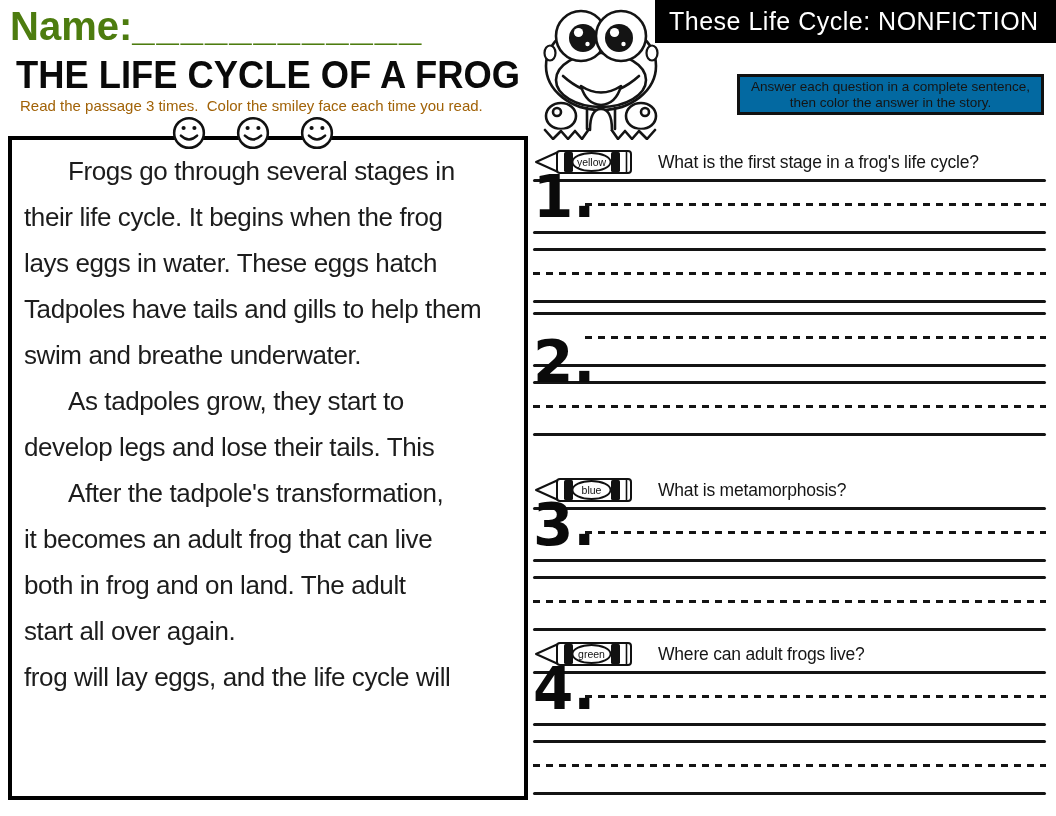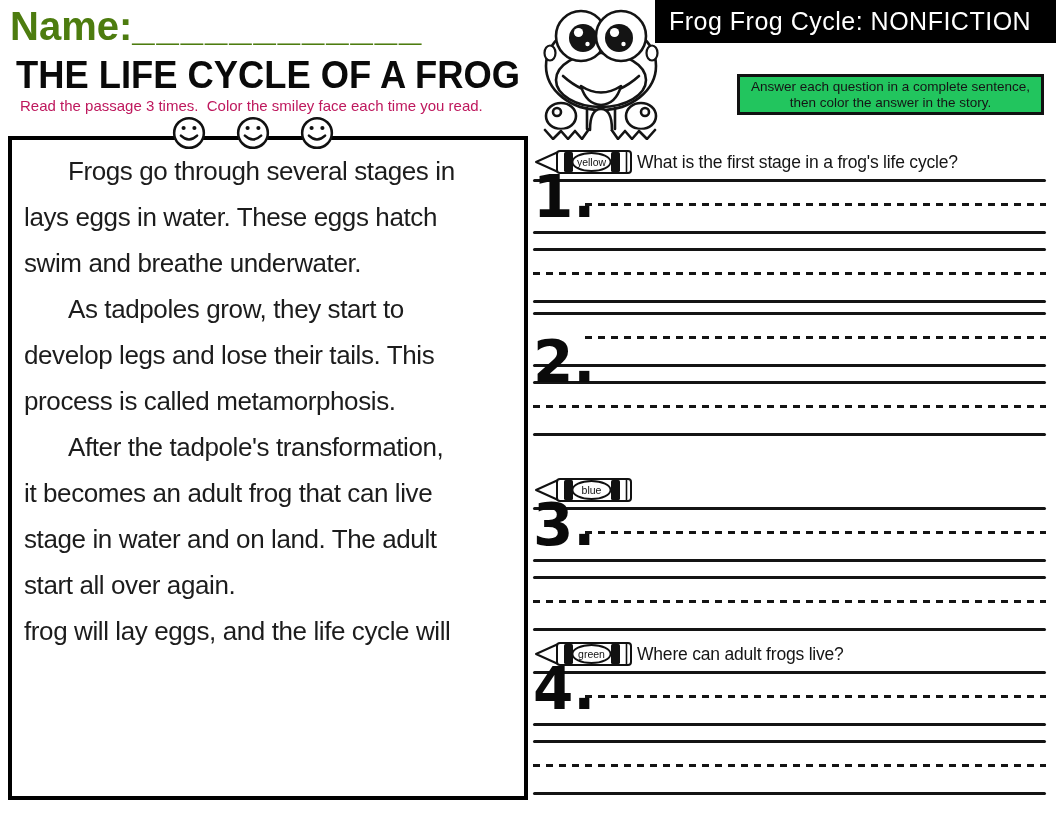--- a/index.html
+++ b/index.html
@@ -15,21 +15,21 @@
   
   .name-row {
     position:absolute; left:10px; top:4px;
     font-size:40px; font-weight:900; letter-spacing:0;
     white-space:nowrap; color:#4d7c0f;
   }
   .name-blank { letter-spacing:2px; }
   .title-svg { position:absolute; left:14px; top:54px; }
   .subtitle {
     position:absolute; left:20px; top:97px; width:510px;
-    font-size:15px; white-space:pre; color:#be185d;
+    font-size:15px; white-space:pre; color:#a16207;
   }
 
   
   .passage-box {
     position:absolute; left:8px; top:136px; width:520px; height:664px;
     border:4px solid #000; background:#fff;
     padding:8px 0 12px 12px; z-index:1;
   }
   .p-line {
     font-size:26px; line-height:46px; letter-spacing:-0.4px;
@@ -45,29 +45,29 @@
   
   .frog-wrap { position:absolute; left:537px; top:2px; z-index:2; }
 
   .banner {
     position:absolute; left:655px; top:0; width:401px; height:43px;
     background:#000; color:#fff; display:flex; align-items:center;
     padding-left:14px; font-size:25px; letter-spacing:0.5px; white-space:nowrap;
   }
   .answer-box {
     position:absolute; left:737px; top:74px; width:307px; height:41px;
-    border:3px solid #111; background:#22c55e;
+    border:3px solid #111; background:#0369a1;
     display:flex; flex-direction:column; justify-content:center; align-items:center;
     font-size:13.5px; line-height:16px; color:#151515; text-align:center;
   }
 
   
   .q-block { position:absolute; left:533px; width:513px; height:160px; }
   .q-head { display:flex; align-items:center; height:32px; }
-  .q-text { font-size:17.5px; letter-spacing:-0.2px; white-space:nowrap; color:#151515; }
+  .q-text { font-size:17.5px; letter-spacing:-0.2px; white-space:nowrap; color:#151515;margin-left:21px; }
   .q-lines { position:relative; margin-top:1px; }
   .ln { width:100%; }
   .ln-solid { height:3px; background:#141414; border-radius:2px; }
   .ln-dash  { height:3px;
     background:repeating-linear-gradient(90deg,#141414 0 7px,transparent 7px 13px); }
   .q-lines .ln:nth-child(2) { margin-top:21px; }
   .q-lines .ln:nth-child(3) { margin-top:25px; }
   .q-lines .ln:nth-child(4) { margin-top:14px; }
   .q-lines .ln:nth-child(5) { margin-top:21px; }
   .q-lines .ln:nth-child(6) { margin-top:25px; }
@@ -91,28 +91,29 @@
 </div>
 
 <svg class="title-svg" width="512" height="42">
   <text x="2" y="34" font-size="39" font-weight="900" fill="#0a0a0a" textLength="504" lengthAdjust="spacingAndGlyphs">THE LIFE CYCLE OF A FROG</text>
 </svg>
 
 <div class="subtitle">Read the passage 3 times.  Color the smiley face each time you read.</div>
 
 <div class="passage-box">
   <div class="p-line indent">Frogs go through several stages in</div>
+  <div class="p-line">their life cycle. It begins when the frog</div>
   <div class="p-line">lays eggs in water. These eggs hatch</div>
+  <div class="p-line">Tadpoles have tails and gills to help them</div>
   <div class="p-line">swim and breathe underwater.</div>
   <div class="p-line indent">As tadpoles grow, they start to</div>
   <div class="p-line">develop legs and lose their tails. This</div>
-  <div class="p-line">process is called metamorphosis.</div>
   <div class="p-line indent">After the tadpole's transformation,</div>
   <div class="p-line">it becomes an adult frog that can live</div>
-  <div class="p-line">stage in water and on land. The adult</div>
+  <div class="p-line">both in frog and on land. The adult</div>
   <div class="p-line">start all over again.</div>
   <div class="p-line">frog will lay eggs, and the life cycle will</div>
 </div>
 
 <div class="smiley-row">
   <svg width="36" height="36" viewBox="0 0 40 40">
     <circle cx="20" cy="20" r="16.5" fill="#fff" stroke="#111" stroke-width="2.8"></circle>
     <circle cx="14" cy="14.5" r="2.3" fill="#111"></circle>
       <circle cx="26" cy="14.5" r="2.3" fill="#111"></circle>
     <path d="M 11,23 Q 20,31.5 29,23" fill="none" stroke="#111" stroke-width="2.8" stroke-linecap="round"></path>
@@ -152,21 +153,21 @@
     <circle cx="41.5" cy="30.5" r="4.6" fill="#fff" stroke="none"></circle>
     <circle cx="77.5" cy="30.5" r="4.6" fill="#fff" stroke="none"></circle>
     <circle cx="50.5" cy="42" r="2.2" fill="#fff" stroke="none"></circle>
     <circle cx="86.5" cy="42" r="2.2" fill="#fff" stroke="none"></circle>
     <ellipse cx="13" cy="51" rx="5.5" ry="7.5" fill="#fff" stroke-width="2.2"></ellipse>
     <ellipse cx="115" cy="51" rx="5.5" ry="7.5" fill="#fff" stroke-width="2.2"></ellipse>
   </svg>
 </div>
 
 <div class="banner">
-  <span>Frog Frog Cycle: NONFICTION</span>
+  <span>These Life Cycle: NONFICTION</span>
 </div>
 
 <div class="answer-box">
   <span>Answer each question in a complete sentence,</span>
   <span>then color the answer in the story.</span>
 </div>
 
 <div class="q-block q1">
   <div class="q-head">
     <svg width="104" height="30" viewBox="0 0 104 30">
@@ -207,20 +208,21 @@
   <div class="q-head">
     <svg width="104" height="30" viewBox="0 0 104 30">
       <rect x="24" y="4" width="74" height="22" rx="3" fill="#fff" stroke="#111" stroke-width="2"></rect>
       <polygon points="3,15 24,5.5 24,24.5" fill="#fff" stroke="#111" stroke-width="2" stroke-linejoin="round"></polygon>
       <rect x="31" y="5" width="9" height="20" rx="1.5" fill="#111"></rect>
       <rect x="78" y="5" width="9" height="20" rx="1.5" fill="#111"></rect>
       <line x1="93.5" y1="5" x2="93.5" y2="25" stroke="#111" stroke-width="1.6"></line>
       <ellipse cx="58.5" cy="15" rx="19" ry="9" fill="#fff" stroke="#111" stroke-width="1.8"></ellipse>
       <text class="crayon-label" x="58.5" y="18.8" text-anchor="middle">blue</text>
     </svg>
+    <span class="q-text">What is metamorphosis?</span>
   </div>
   <div class="q-lines">
     <div class="ln ln-solid"></div>
     <div class="ln ln-dash after-num"></div>
     <div class="ln ln-solid"></div>
     <div class="ln ln-solid"></div>
     <div class="ln ln-dash"></div>
     <div class="ln ln-solid"></div>
   </div>
   <div class="q-number">3.</div>

